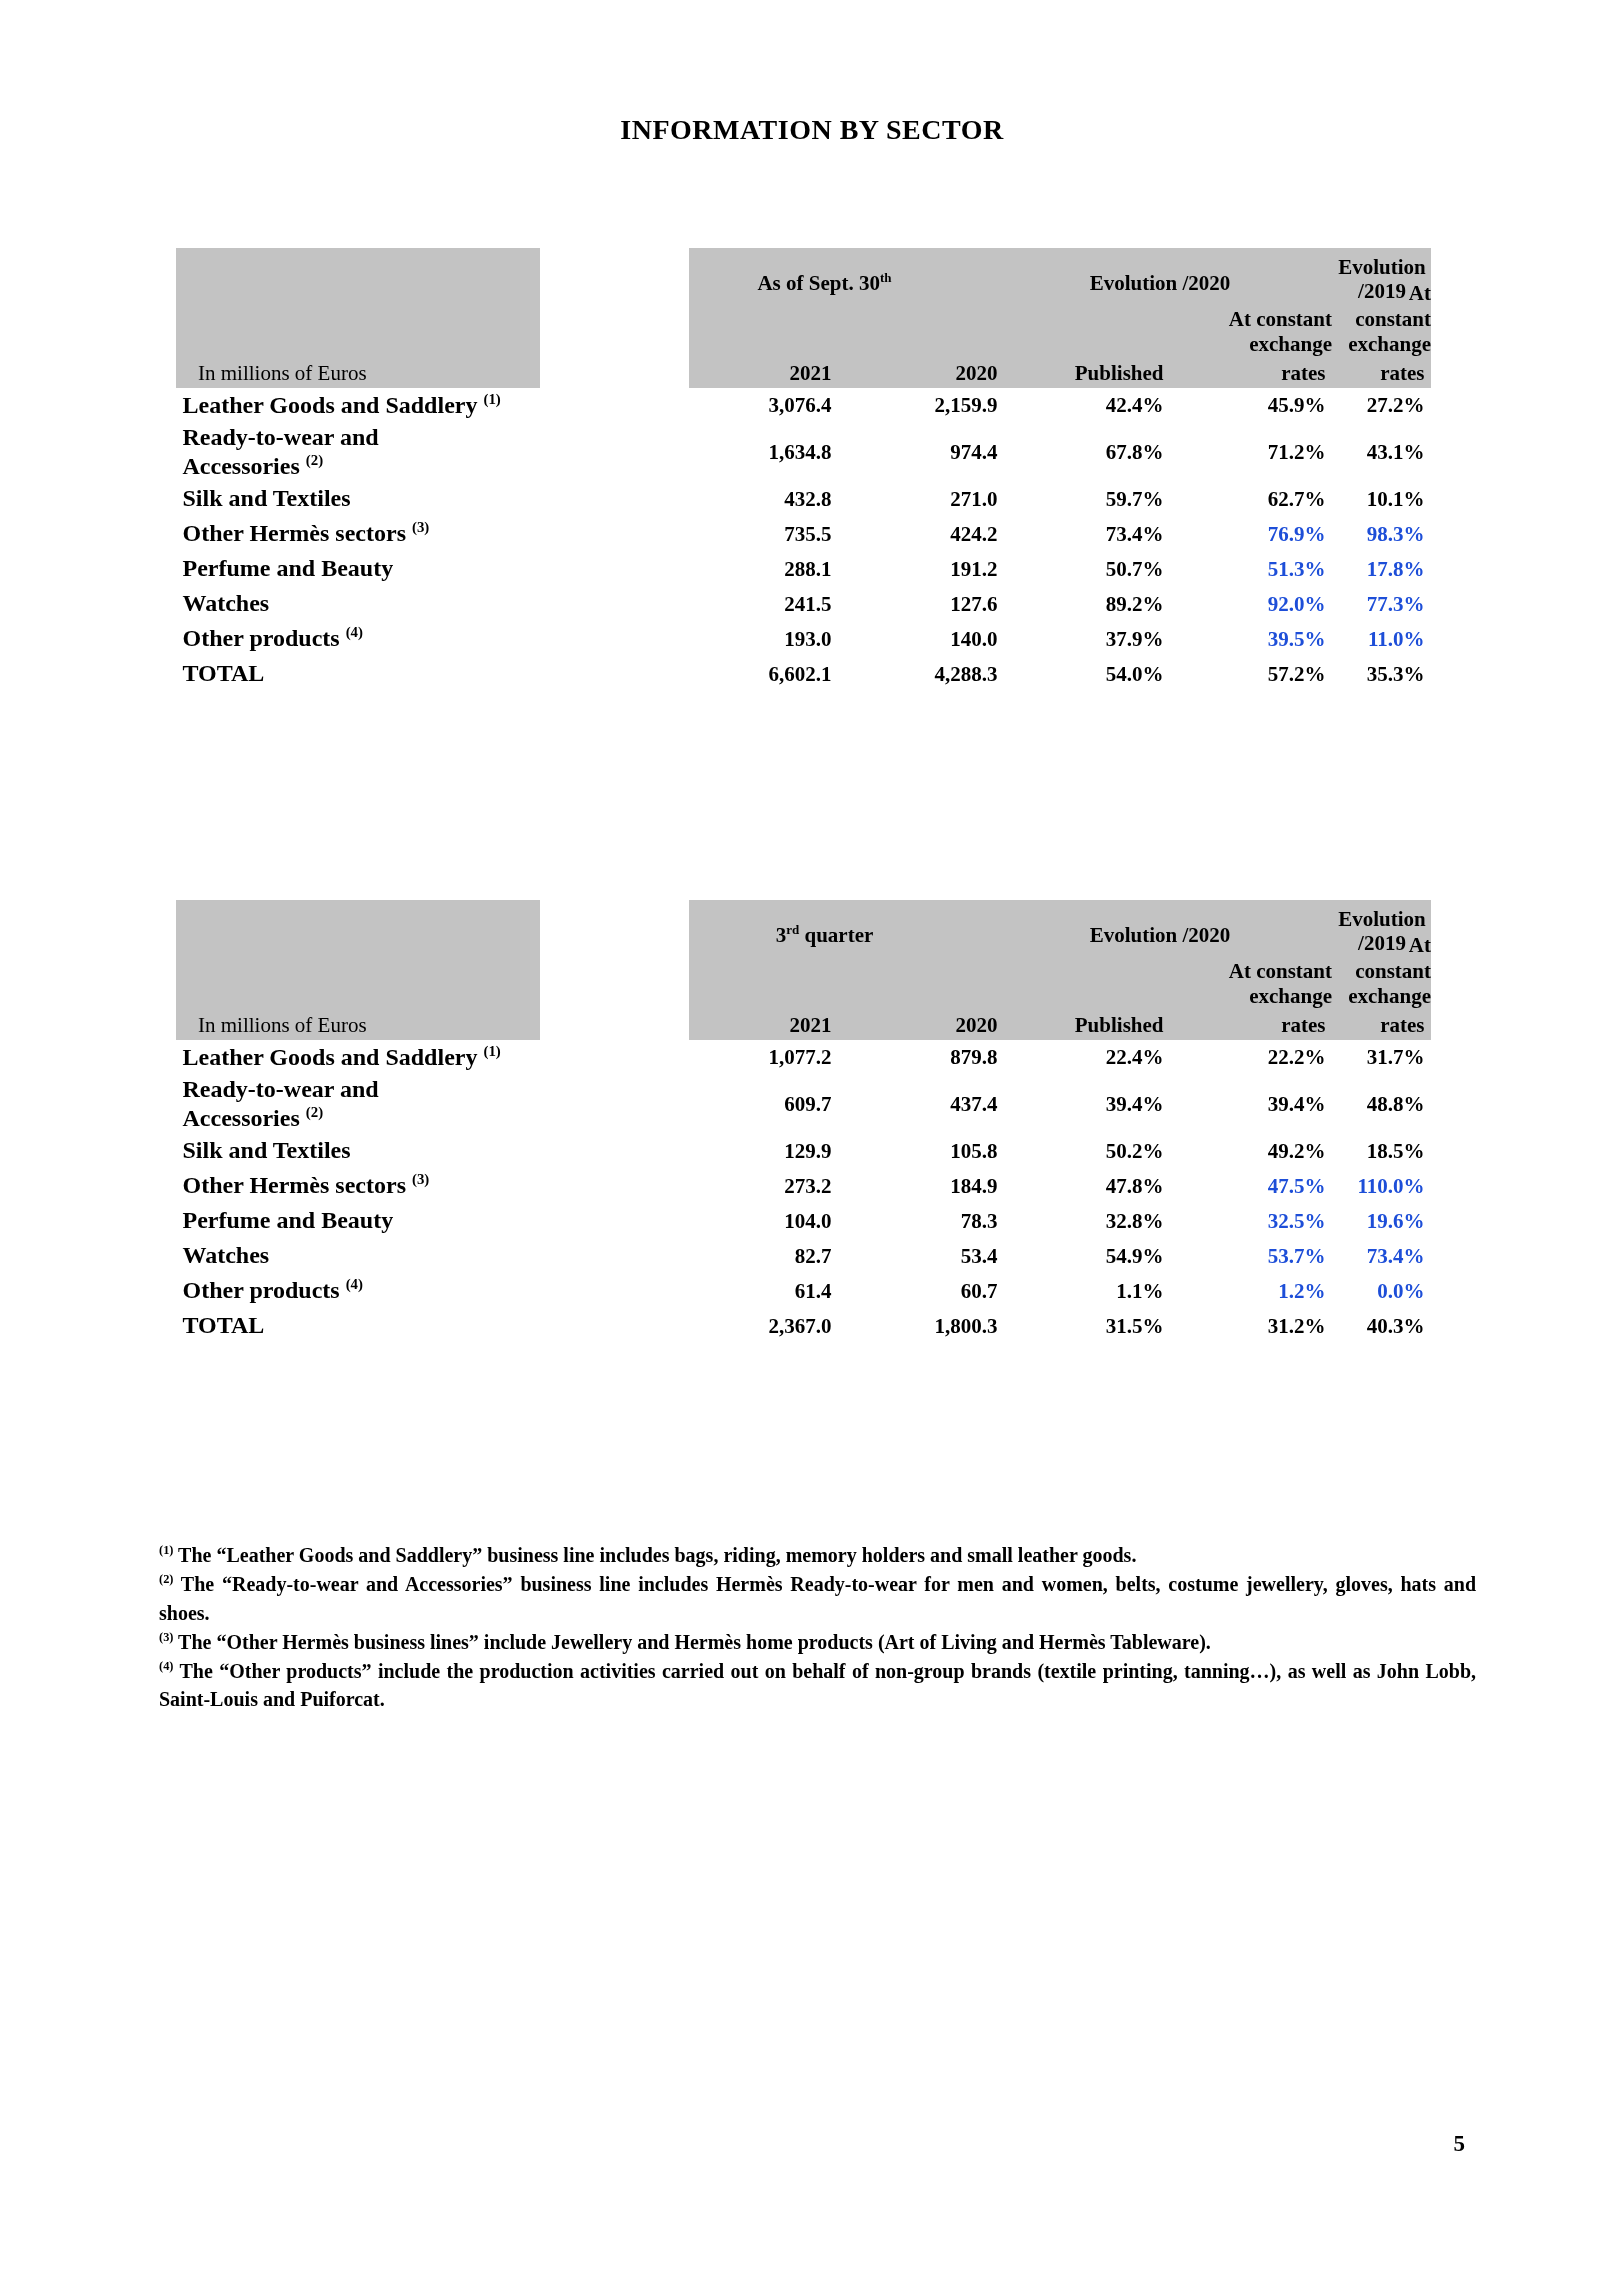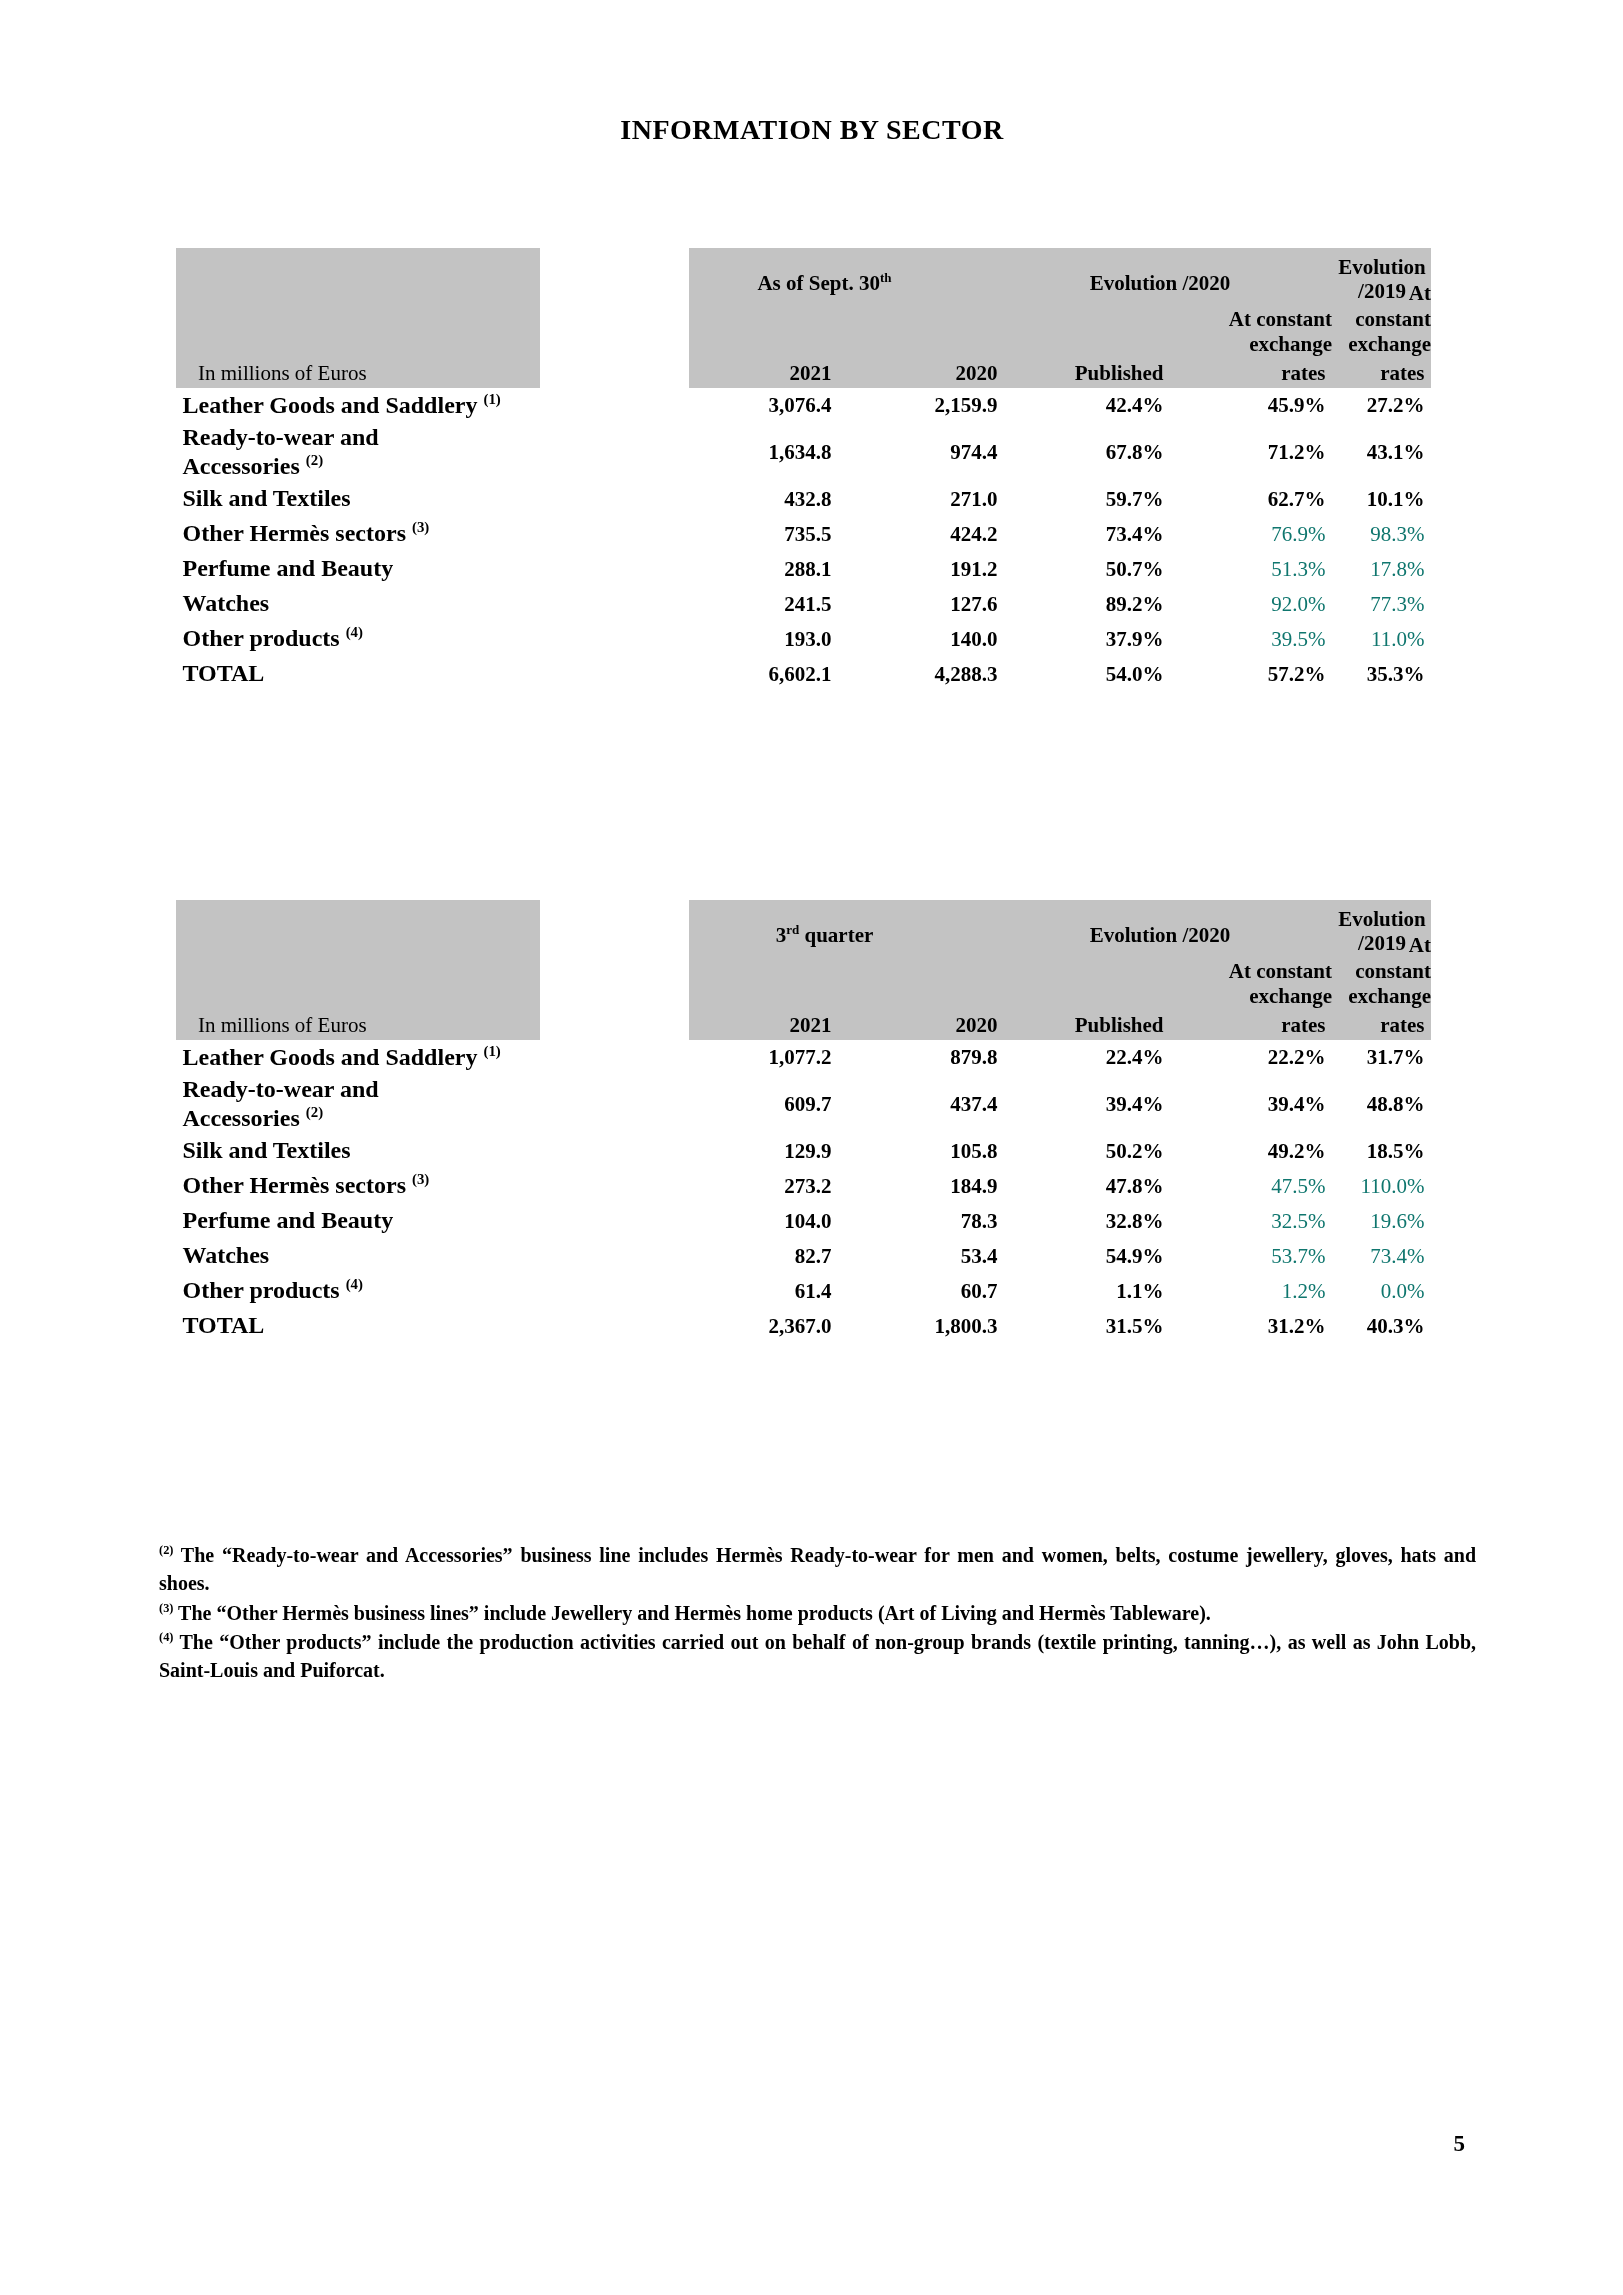--- a/index.html
+++ b/index.html
@@ -130,22 +130,22 @@
     line-height: 1.22;
     white-space: pre-line;
   }
   .cell-num {
     text-align: right;
     font-weight: bold;
     font-size: 21px;
     padding-right: 6.5px;
   }
   .cell-num.light {
-    font-weight: normal;
-    color: #0f766e;
+    font-weight: bold;
+    color: #1d4ed8;
   }
 
   
   .footnotes {
     position: absolute;
     left: 159px;
     top: 1541px;
     width: 1317px;
     font-size: 20px;
     font-weight: bold;
@@ -620,20 +620,21 @@
             </td>
             <td>
               <div class="cell-num">40.3%</div>
             </td>
           </tr>
         </tbody>
       </table>
     </div>
 
   <div class="footnotes" id="footnotes">
+      <p><span class="fn-marker">(1)</span> <span>The “Leather Goods and Saddlery” business line includes bags, riding, memory holders and small leather goods.</span></p>
       <p><span class="fn-marker">(2)</span> <span>The “Ready-to-wear and Accessories” business line includes Hermès Ready-to-wear for men and women, belts, costume jewellery, gloves, hats and shoes.</span></p>
       <p><span class="fn-marker">(3)</span> <span>The “Other Hermès business lines” include Jewellery and Hermès home products (Art of Living and Hermès Tableware).</span></p>
       <p><span class="fn-marker">(4)</span> <span>The “Other products” include the production activities carried out on behalf of non-group brands (textile printing, tanning…), as well as John Lobb, Saint-Louis and Puiforcat.</span></p>
     </div>
 
   <div class="page-number">5</div>
 
 </div>
 
 

